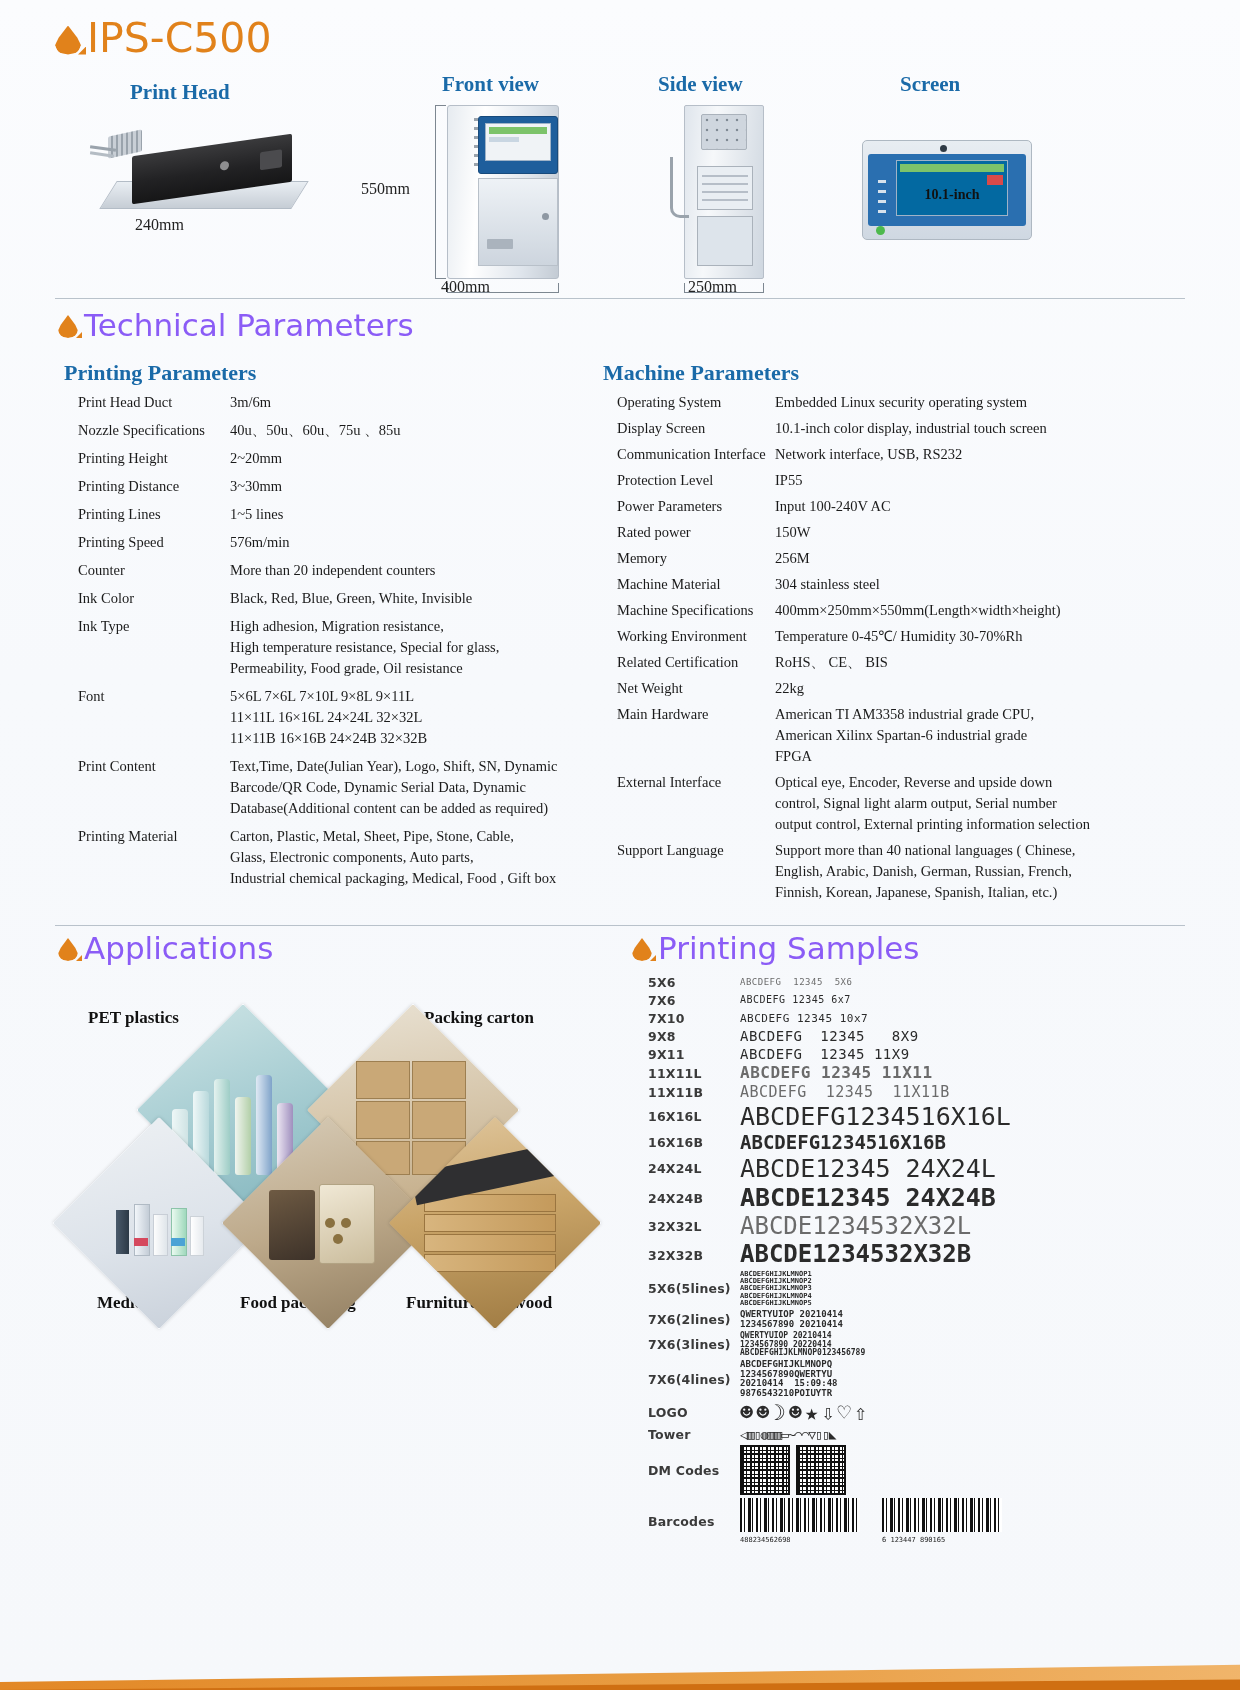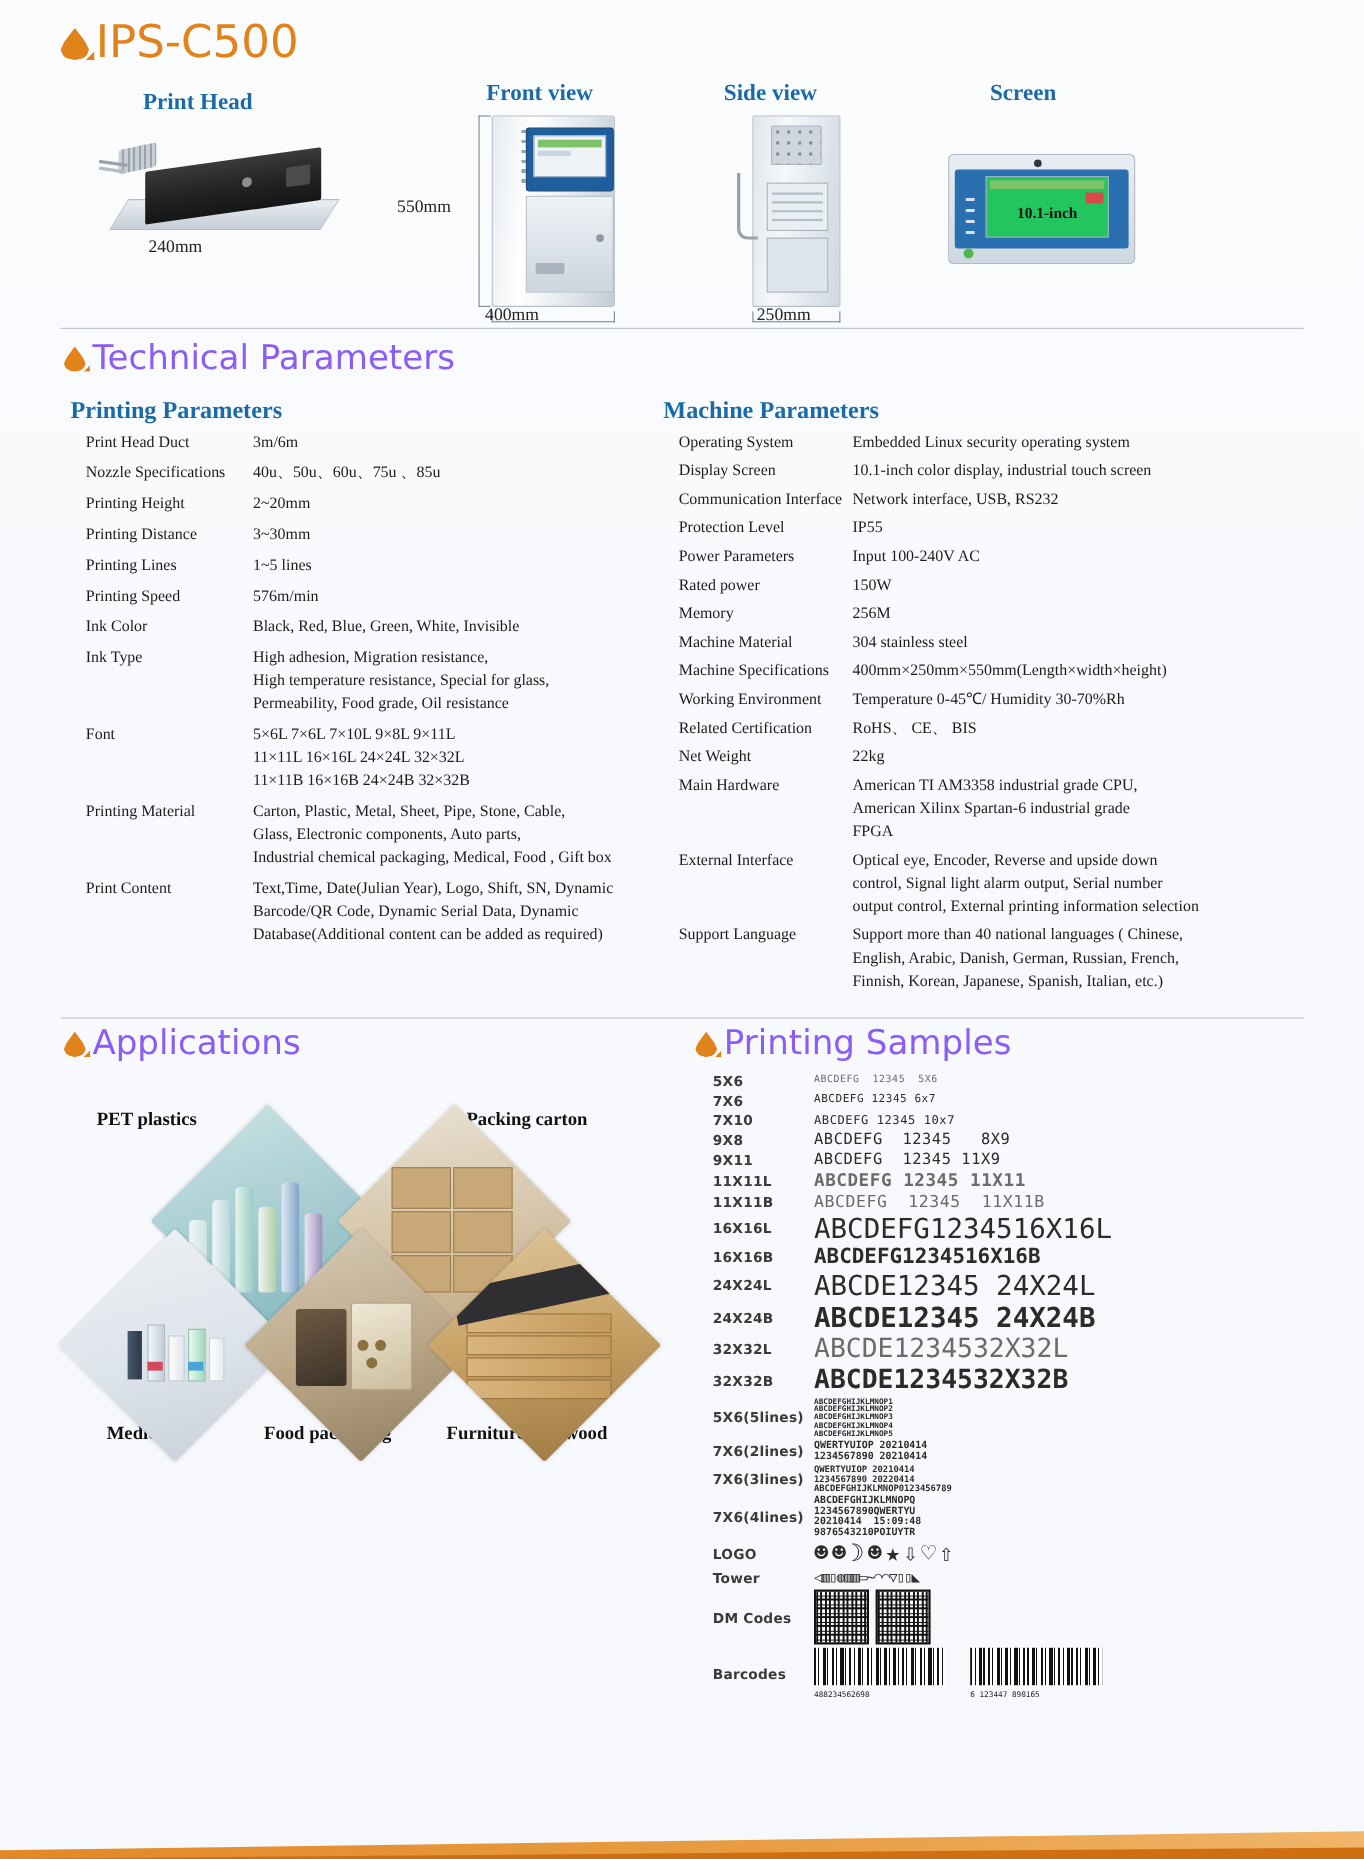--- a/index.html
+++ b/index.html
@@ -201,21 +201,21 @@
     position:absolute; inset:0;
     background: linear-gradient(180deg,#e8edf2 0%, #cfd8e2 100%);
     border:1px solid #aeb8c2; border-radius:5px;
   }
   .scr-blue {
     position:absolute; left:6px; top:14px; right:6px; bottom:14px;
     background:#2a6fb0; border-radius:3px;
   }
   .scr-inner {
     position:absolute; left:28px; top:6px; right:18px; bottom:10px;
-    background:#22c55e; border:1px solid #9fb3c8;
+    background:#0369a1; border:1px solid #9fb3c8;
   }
   .scr-inner .topbar { position:absolute; left:3px; top:3px; right:3px; height:8px; background:#7cc36a; }
   .scr-inner .rbox { position:absolute; right:4px; top:14px; width:16px; height:10px; background:#d94a4a; }
   .scr-inner .label {
     position:absolute; left:0; right:0; top:26px; text-align:center;
     font-family:"Liberation Serif", serif; font-size:14px; color:#111; font-weight:600;
   }
   .scr-dots {
     position:absolute; left:10px; top:26px; width:8px; height:40px;
     background: repeating-linear-gradient(180deg,#d8e2ec 0 3px, transparent 3px 10px);
@@ -489,20 +489,26 @@
           <div>1~5 lines</div>
         </div>
       </div>
       <div class="row">
         <div class="k">Printing Speed</div>
         <div class="v">
           <div>576m/min</div>
         </div>
       </div>
       <div class="row">
+        <div class="k">Counter</div>
+        <div class="v">
+          <div>More than 20 independent counters</div>
+        </div>
+      </div>
+      <div class="row">
         <div class="k">Ink Color</div>
         <div class="v">
           <div>Black, Red, Blue, Green, White, Invisible</div>
         </div>
       </div>
       <div class="row">
         <div class="k">Ink Type</div>
         <div class="v">
           <div>High adhesion, Migration resistance,</div>
           <div>High temperature resistance, Special for glass,</div>
@@ -511,33 +517,33 @@
       </div>
       <div class="row">
         <div class="k">Font</div>
         <div class="v">
           <div>5×6L  7×6L  7×10L  9×8L  9×11L</div>
           <div>11×11L  16×16L  24×24L  32×32L</div>
           <div>11×11B  16×16B  24×24B  32×32B</div>
         </div>
       </div>
       <div class="row">
+        <div class="k">Print Content</div>
+        <div class="v">
+          <div>Text,Time, Date(Julian Year), Logo, Shift, SN, Dynamic</div>
+          <div>Barcode/QR Code, Dynamic Serial Data, Dynamic</div>
+          <div>Database(Additional content can be added as required)</div>
+        </div>
+      </div>
+      <div class="row">
         <div class="k">Printing Material</div>
         <div class="v">
           <div>Carton, Plastic, Metal, Sheet, Pipe, Stone, Cable,</div>
           <div>Glass, Electronic components, Auto parts,</div>
           <div>Industrial chemical packaging, Medical, Food , Gift box</div>
-        </div>
-      </div>
-      <div class="row">
-        <div class="k">Print Content</div>
-        <div class="v">
-          <div>Text,Time, Date(Julian Year), Logo, Shift, SN, Dynamic</div>
-          <div>Barcode/QR Code, Dynamic Serial Data, Dynamic</div>
-          <div>Database(Additional content can be added as required)</div>
         </div>
       </div>
     </div>
   <div class="spec" id="machine-params">
       <div class="row">
         <div class="k">Operating System</div>
         <div class="v">
           <div>Embedded Linux security operating system</div>
         </div>
       </div>

